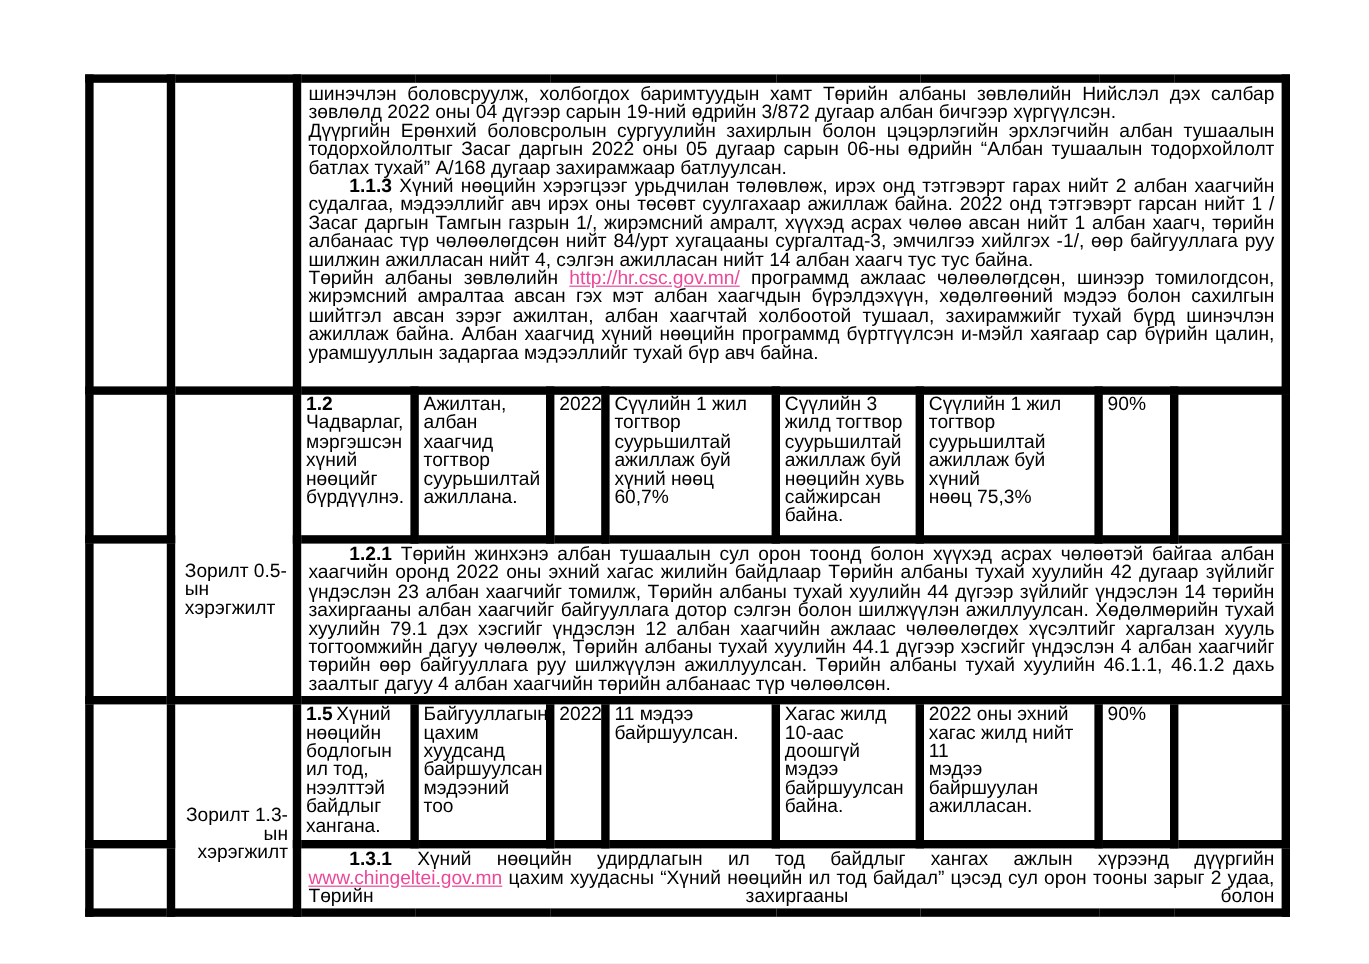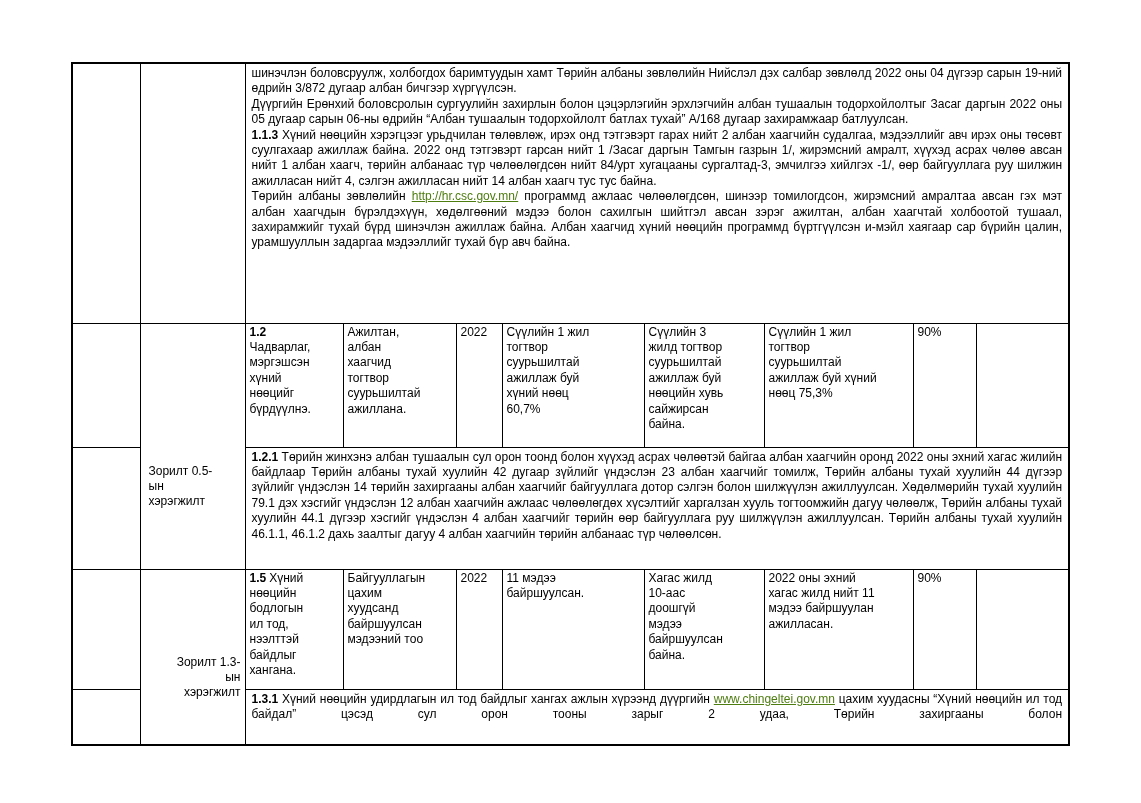--- a/index.html
+++ b/index.html
@@ -12,35 +12,35 @@
     overflow:hidden;
   }
   table.doc-table{
     position:absolute;left:71px;top:62px;
     width:997px;
     border-collapse:collapse;
     table-layout:fixed;
     border:2px solid #000;
   }
   td{
-    border:1px solid #000000;
+    border:7px solid #000000;
     vertical-align:top;
     padding:1px 4px;
-    font-size:12px;
+    font-size:16px;
     line-height:15.4px;
     overflow:hidden;
   }
   td.merged{
     text-align:justify;
     padding:2px 6px;
   }
   .para{margin:0;}
-  .para b{font-weight:bold;}
+  .para b{font-weight:bold;margin-left:34px;}
   .para.jl{text-align-last:justify;}
-  a.doclink{color:#4d7c0f;cursor:pointer;}
+  a.doclink{color:#ec4899;cursor:pointer;}
   td.cell{white-space:pre-line;}
   td.yr{text-align:left;}
   b.objnum{margin-right:3px;}
   b.objnum.block{display:block;margin-right:0;}
   td.goal-label{white-space:pre-line;}
   td.gl12{padding:140px 4px 2px 8px;text-align:left;}
   td.gl13{padding:85px 4px 2px 4px;text-align:right;}
   tr.r1{height:260px;}
   tr.r2{height:124px;}
   tr.r3{height:122px;}

